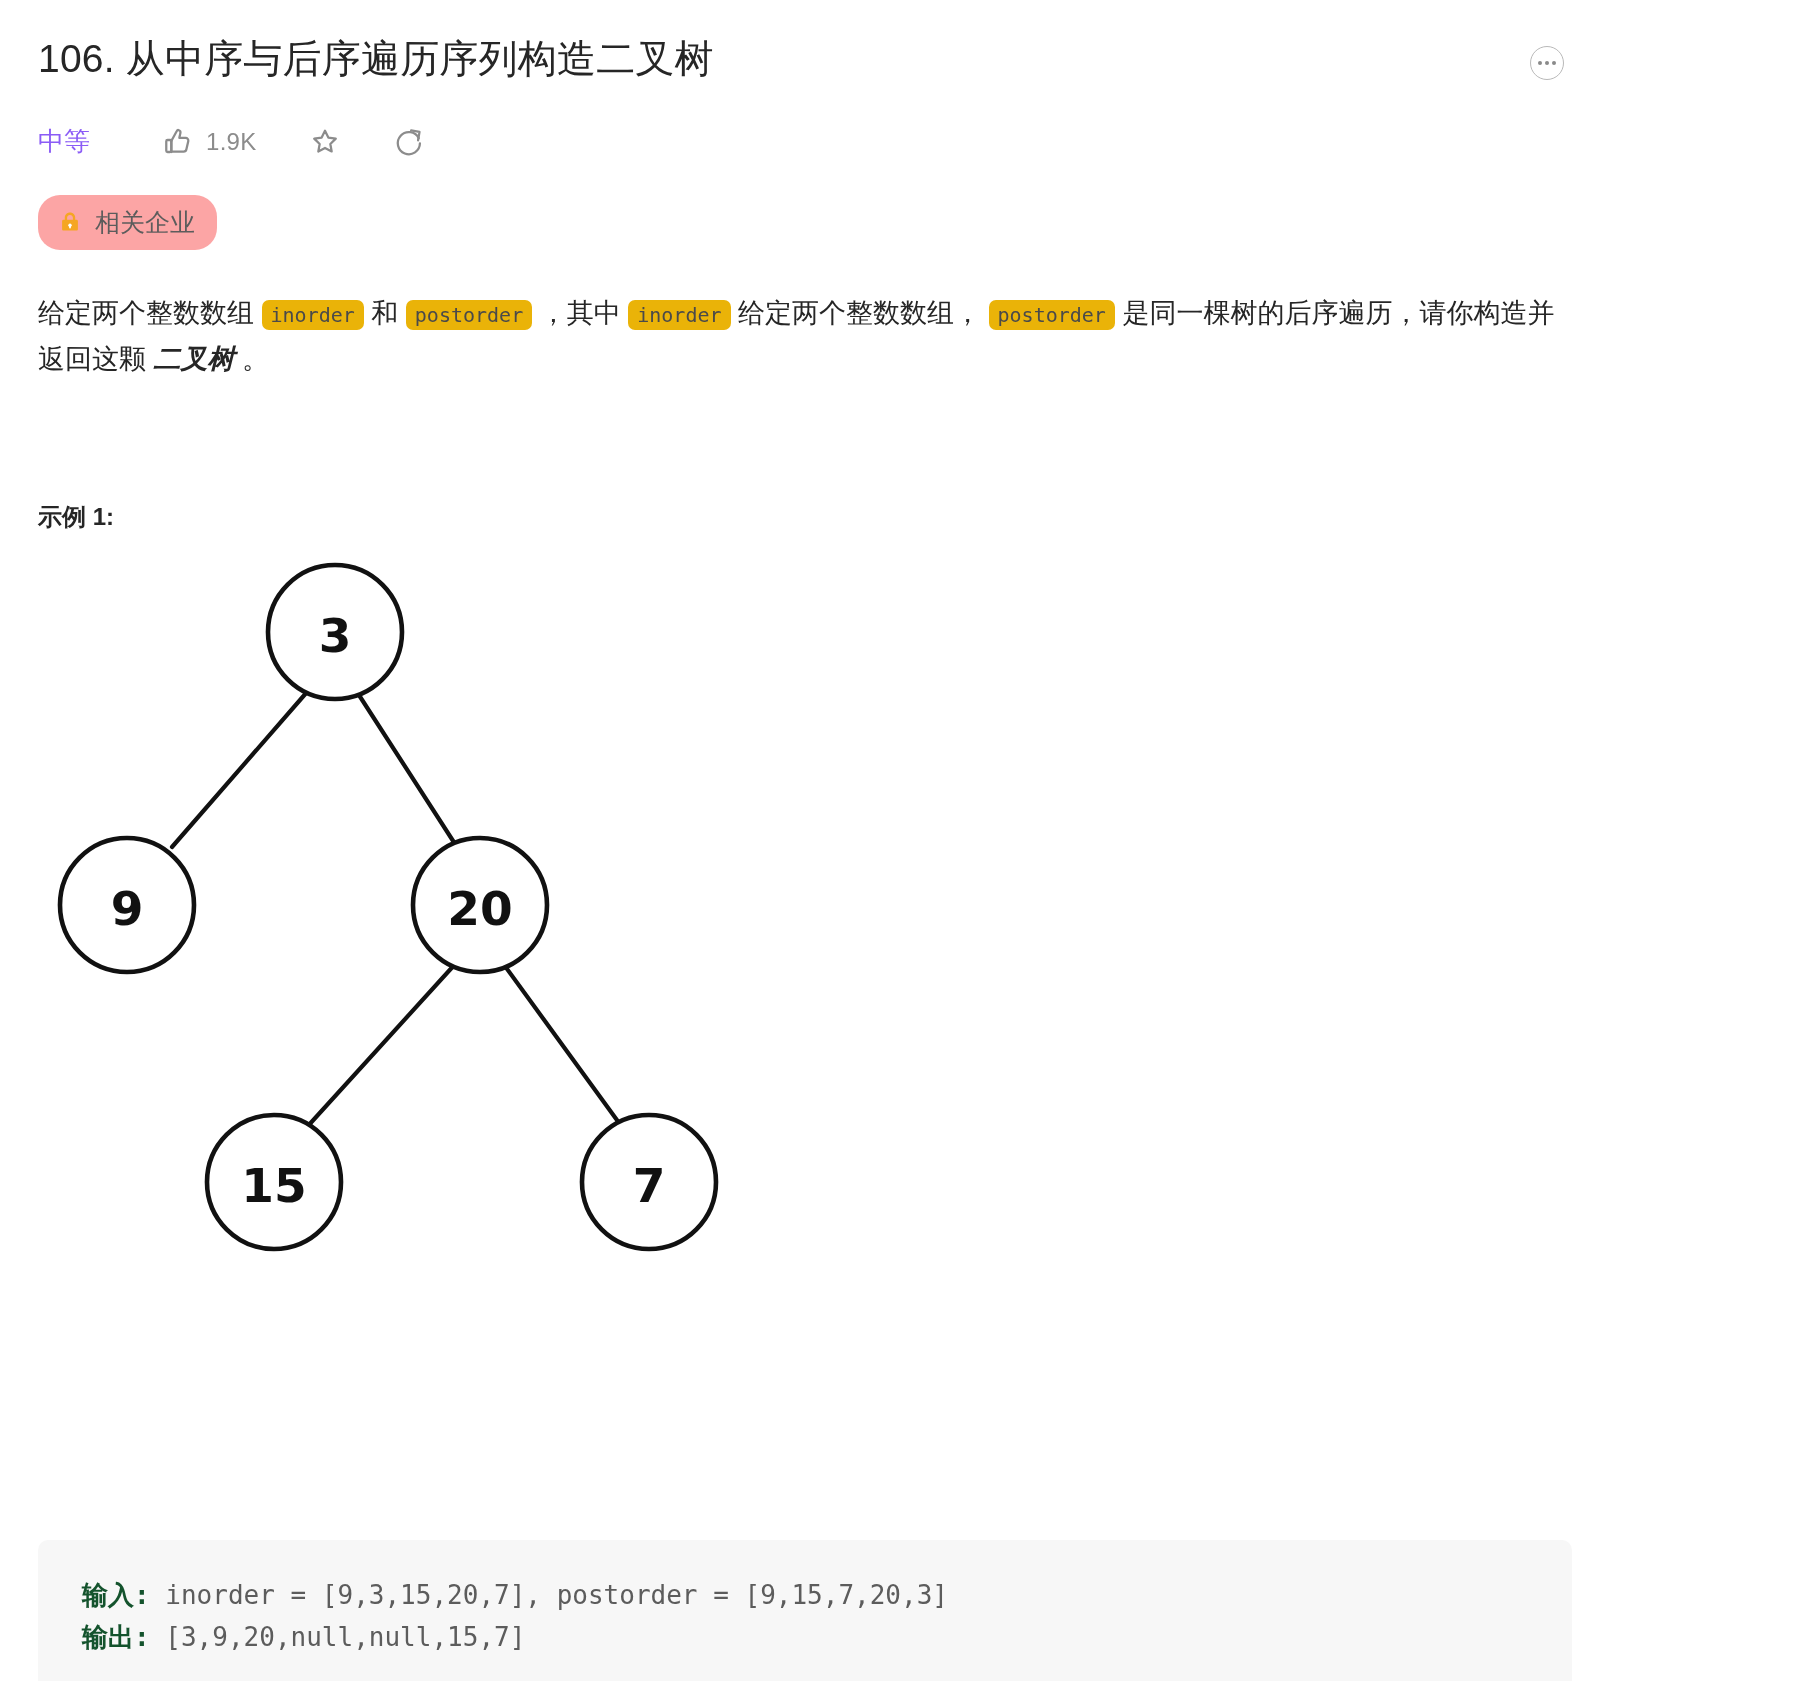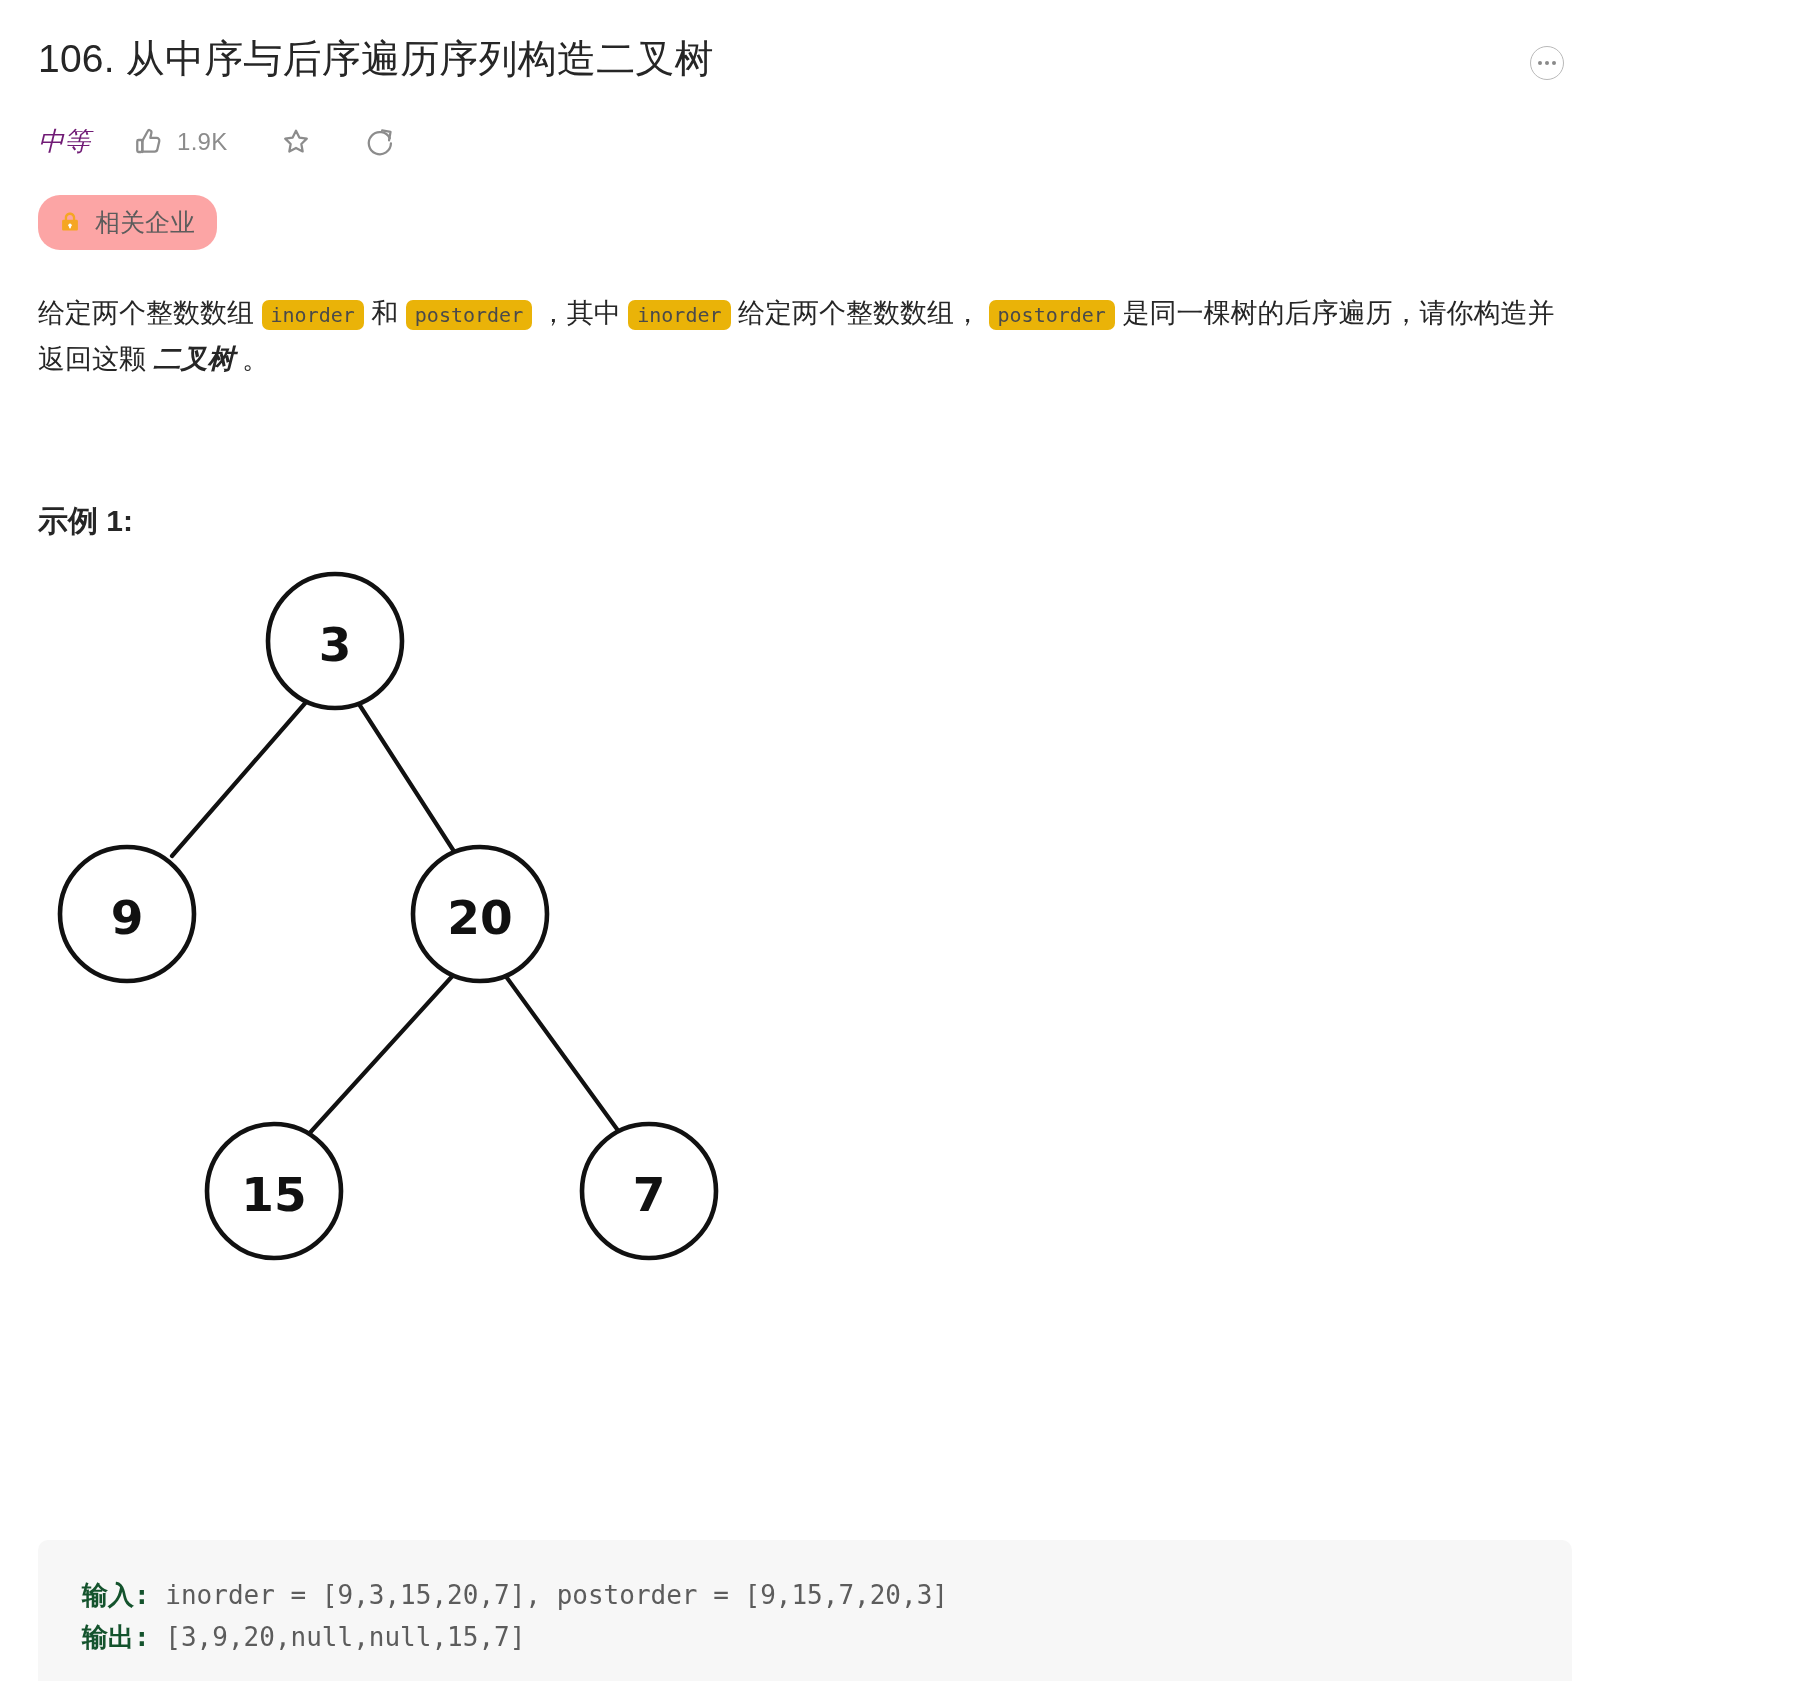--- a/index.html
+++ b/index.html
@@ -62,24 +62,23 @@
   
   .meta-row {
     display: flex;
     align-items: center;
     gap: 0;
     margin-top: 36px;
     height: 42px;
   }
   .difficulty {
     font-size: 26px;
-    color: #701a75;
+    color: #8b5cf6;
     font-weight: 400;
-    margin-right: 43px;
-    font-style: italic;
+    margin-right: 72px;
   }
   .meta-item {
     display: flex;
     align-items: center;
     gap: 12px;
     margin-right: 52px;
     color: #8c8c8c;
   }
   .meta-item .count {
     font-size: 24px;
@@ -116,21 +115,21 @@
     padding: 3px 9px;
     font-size: 20px;
     color: #4a4a4a;
     white-space: nowrap;
   }
   .em-tree { font-style: italic; font-weight: 600; }
 
   
   .example-heading {
     margin-top: 118px;
-    font-size: 30px;
+    font-size: 24px;
     font-weight: 700;
     color: #262626;
   }
 
   
   .tree-figure {
     margin-top: 24px;
     margin-left: 14px;
   }
 

